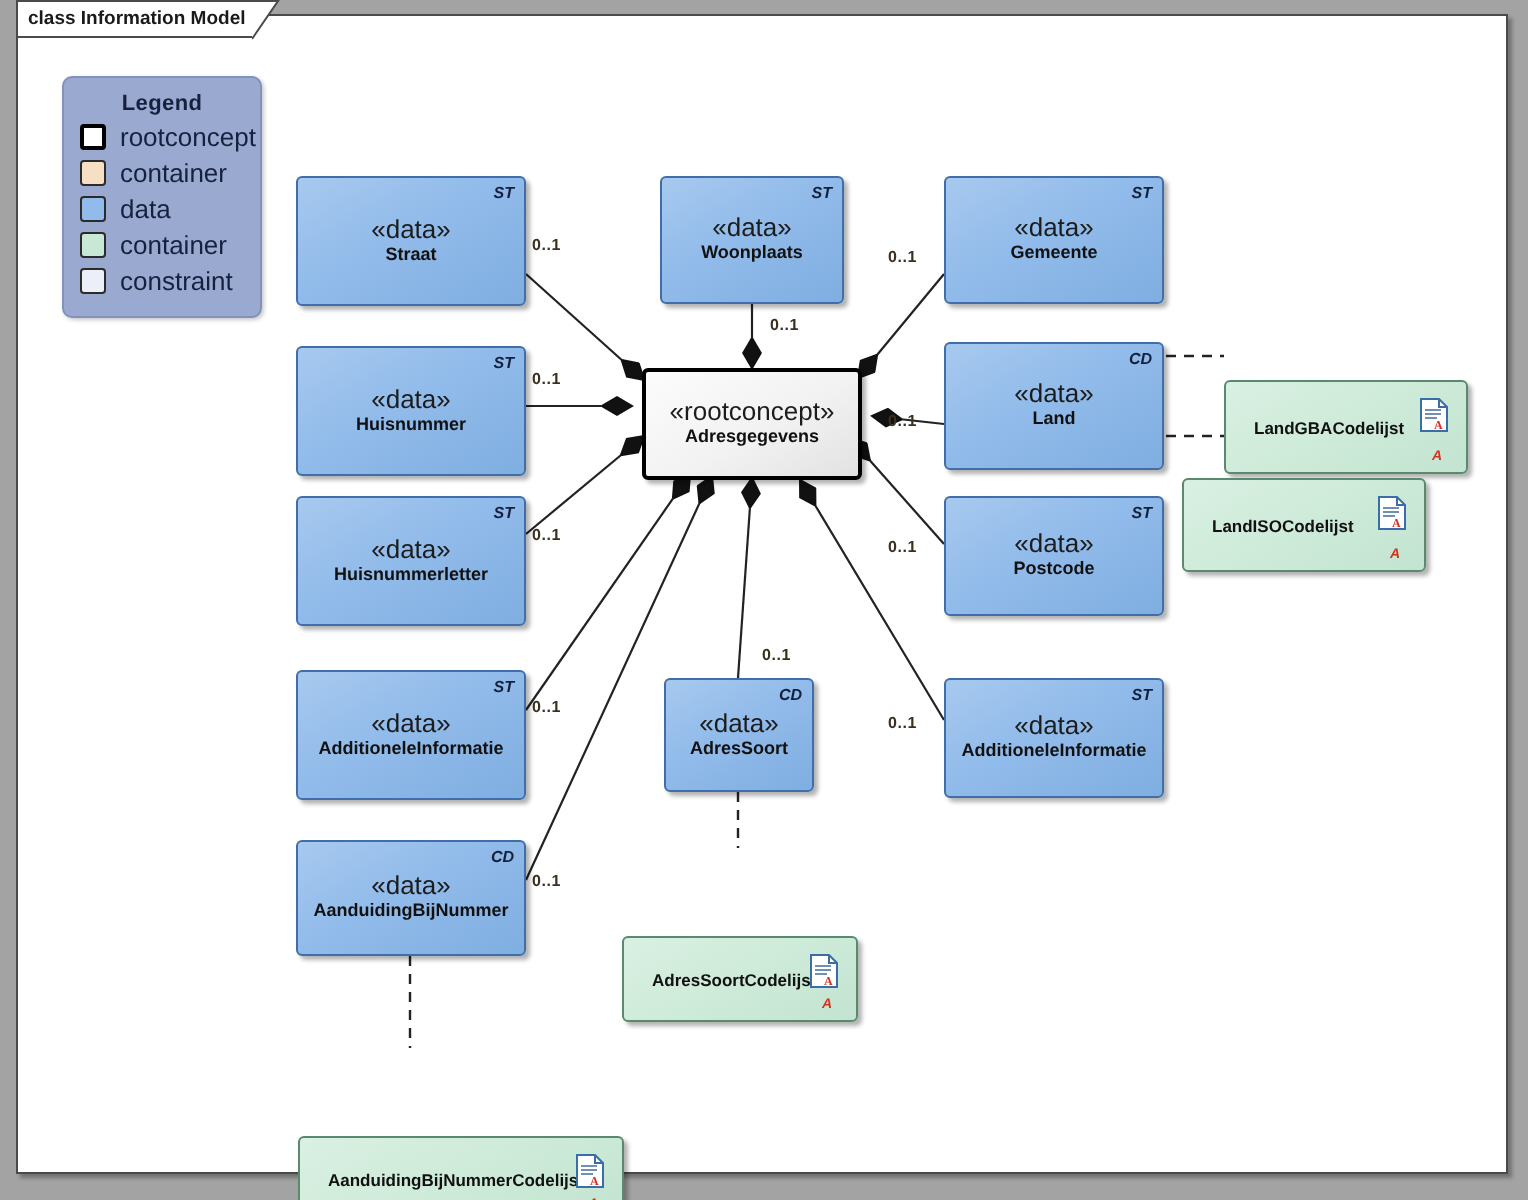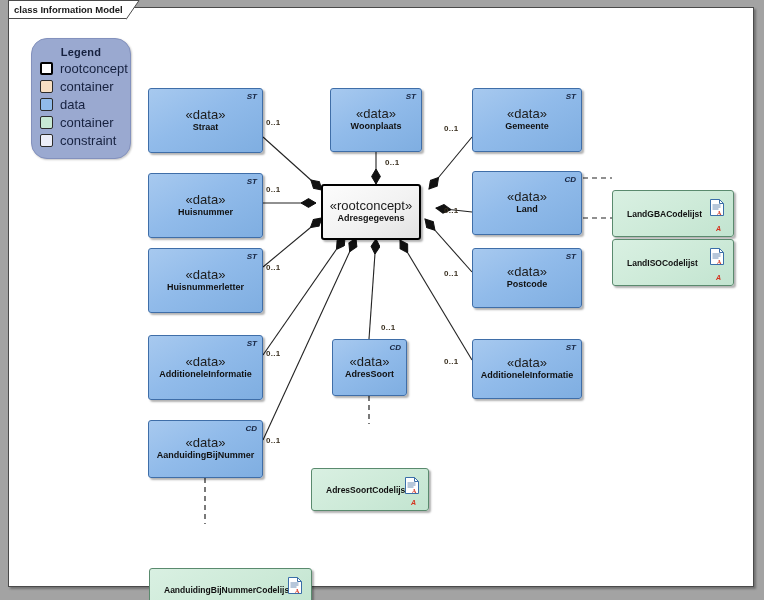--- a/index.html
+++ b/index.html
@@ -70,21 +70,21 @@
   }
   
   #legend {
     position: absolute;
     left: 31px;
     top: 38px;
     width: 98px;
     height: 119px;
     background: #9aa9d0;
     border: 1px solid #8391bd;
-    border-radius: 16px;
+    border-radius: 5px;
     z-index: 4;
     box-shadow: 1px 1px 2px rgba(0,0,0,0.22);
   }
   #legend-title {
     text-align: center;
     font-size: 11px;
     font-weight: bold;
     color: #16213f;
     margin-top: 7px;
     letter-spacing: 0.2px;
@@ -271,21 +271,21 @@
     <div class="legend-row">
       <span class="legend-swatch" style="background:#c7e8d4"></span>
       <span class="legend-label">container</span>
     </div>
     <div class="legend-row">
       <span class="legend-swatch" style="background:#eceef8"></span>
       <span class="legend-label">constraint</span>
     </div>
   </div>
 
-  <div class="node root" style="left:321px; top:184px; width:100px; height:56px;">
+  <div class="node root" style="left:321px; top:184px; width:110px; height:56px;">
     <div class="node-inner">
       <div class="stereo">«rootconcept»</div>
       <div class="nodename">Adresgegevens</div>
     </div>
   </div>
 
   <div class="node data" style="left:148px; top:88px; width:115px; height:65px;">
     <div class="node-inner">
       <span class="corner-tag">ST</span>
       <div class="stereo">«data»</div>
@@ -383,21 +383,21 @@
           <line x1="2.5" y1="6" x2="10.5" y2="6"></line>
           <line x1="2.5" y1="8" x2="10.5" y2="8"></line>
           <line x1="2.5" y1="10" x2="8.5" y2="10"></line>
         </g>
         <text x="7" y="15.5" font-size="6" font-weight="bold" fill="#d4321e" font-family="Liberation Serif, serif">A</text>
       </svg>
       <span class="a-mark">A</span>
     </div>
   </div>
 
-  <div class="node codelist" style="left:612px; top:195px; width:122px; height:47px;text-align:center;">
+  <div class="node codelist" style="left:591px; top:195px; width:122px; height:47px;text-align:center;">
     <div class="cl-inner">
       <span class="cl-name">LandISOCodelijst</span>
       <svg class="doc-icon" viewBox="0 0 14 17">
         <path d="M0.5,0.5 H9.5 L13.5,4.5 V16.5 H0.5 Z" fill="#ffffff" stroke="#3a6ea8" stroke-width="1"></path>
         <path d="M9.5,0.5 V4.5 H13.5" fill="none" stroke="#3a6ea8" stroke-width="1"></path>
         <g stroke="#6f8fb5" stroke-width="1">
           <line x1="2.5" y1="6" x2="10.5" y2="6"></line>
           <line x1="2.5" y1="8" x2="10.5" y2="8"></line>
           <line x1="2.5" y1="10" x2="8.5" y2="10"></line>
         </g>

